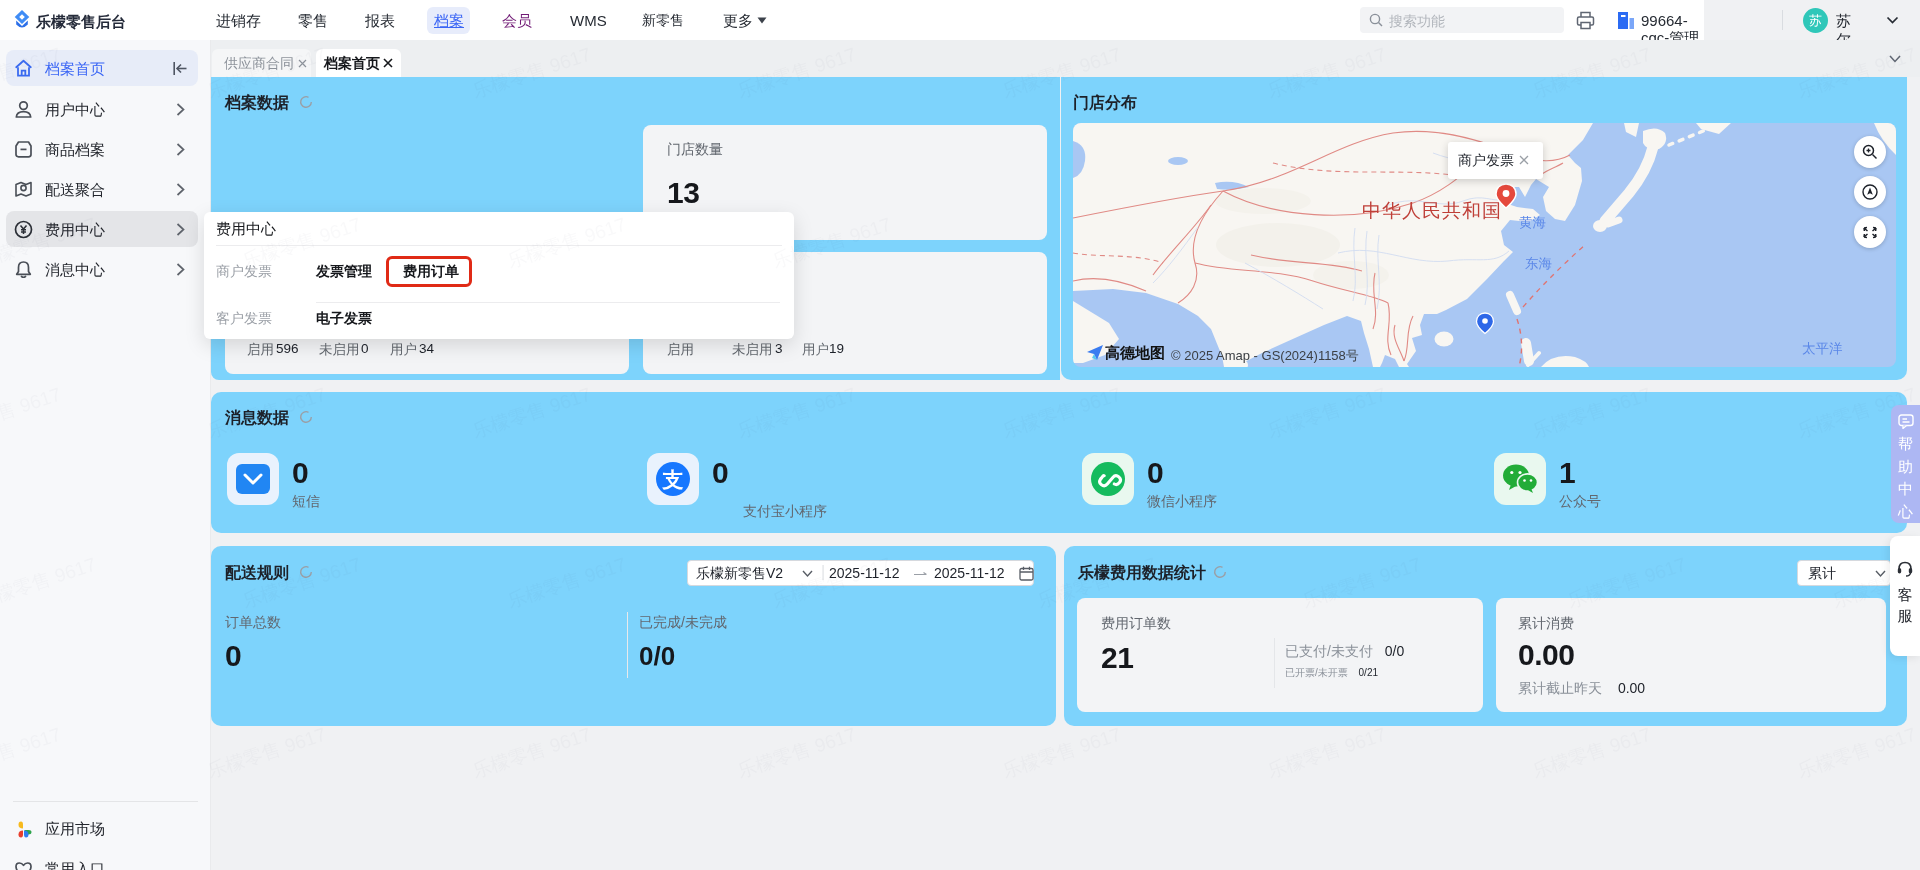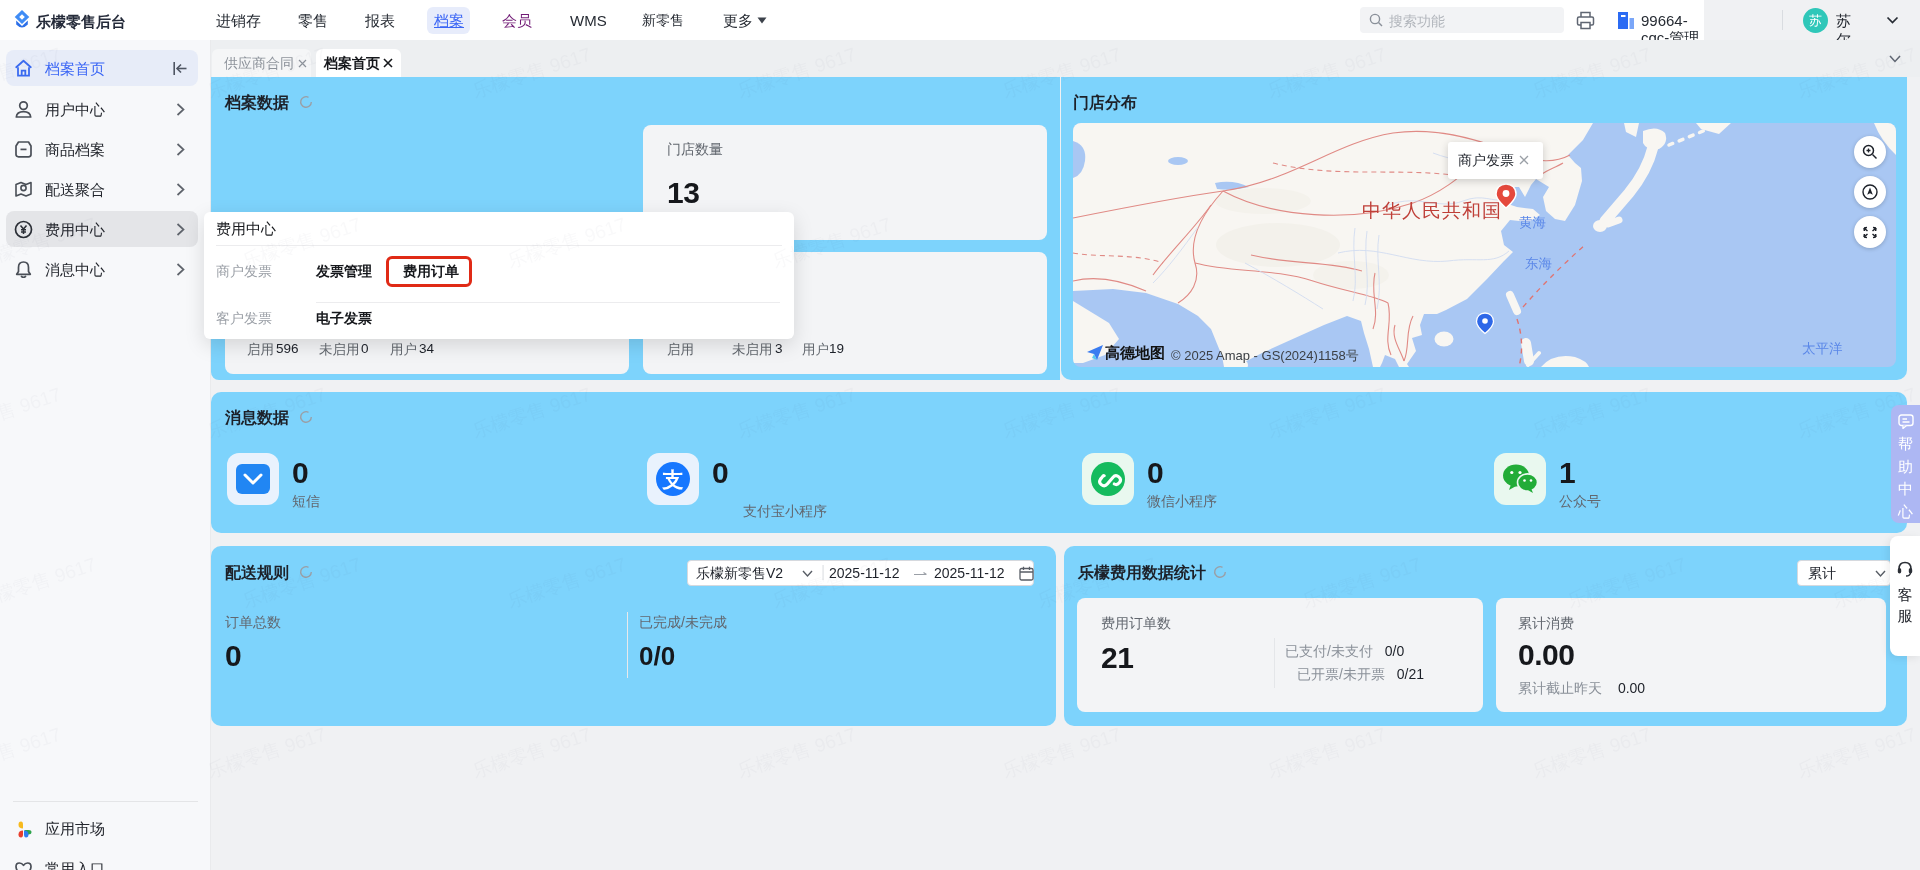--- a/index.html
+++ b/index.html
@@ -381,21 +381,21 @@
     <span style="position:absolute;left:10px;top:4px;font-size:14px;color:#1d2129;">累计</span>
     <svg class="abs" style="left:77px;top:9px" width="11" height="8" viewBox="0 0 11 8">
         <path d="M1 1 L5.5 6 L10 1" fill="none" stroke="#585d65" stroke-width="1.4"></path>
       </svg>
   </div>
   <div class="subcard" style="left:13px;top:52px;width:406px;height:114px;">
     <div class="abs glabel" style="left:24px;top:17px;">费用订单数</div>
     <div class="abs bignum" style="left:24px;top:43px;">21</div>
     <div class="abs" style="left:197px;top:40px;width:1px;height:50px;background:#e4e6e9;"></div>
     <div class="abs" style="left:208px;top:45px;font-size:14px;color:#8a9099;">已支付/未支付 <span style="color:#1d2129;margin-left:8px;">0/0</span></div>
-    <div class="abs" style="left:220px;top:68px;font-size:14px;color:#8a9099;">已开票/未开票 <span style="color:#1d2129;margin-left:8px;">0/21</span></div>
+    <div class="abs" style="left:208px;top:68px;font-size:10px;color:#8a9099;">已开票/未开票 <span style="color:#1d2129;margin-left:8px;">0/21</span></div>
   </div>
   <div class="subcard" style="left:432px;top:52px;width:390px;height:114px;">
     <div class="abs glabel" style="left:22px;top:17px;">累计消费</div>
     <div class="abs bignum" style="left:22px;top:40px;">0.00</div>
     <div class="abs" style="left:22px;top:82px;font-size:14px;color:#8a9099;">累计截止昨天 <span style="color:#1d2129;margin-left:12px;">0.00</span></div>
   </div>
 </div>
 
 <div class="abs" id="popup" style="left:204px;top:212px;width:590px;height:127px;background:#fff;border-radius:6px;box-shadow:0 6px 20px rgba(0,0,0,0.13);">
   <div class="abs" style="left:12px;top:8px;font-size:15px;color:#16181c;">费用中心</div>

